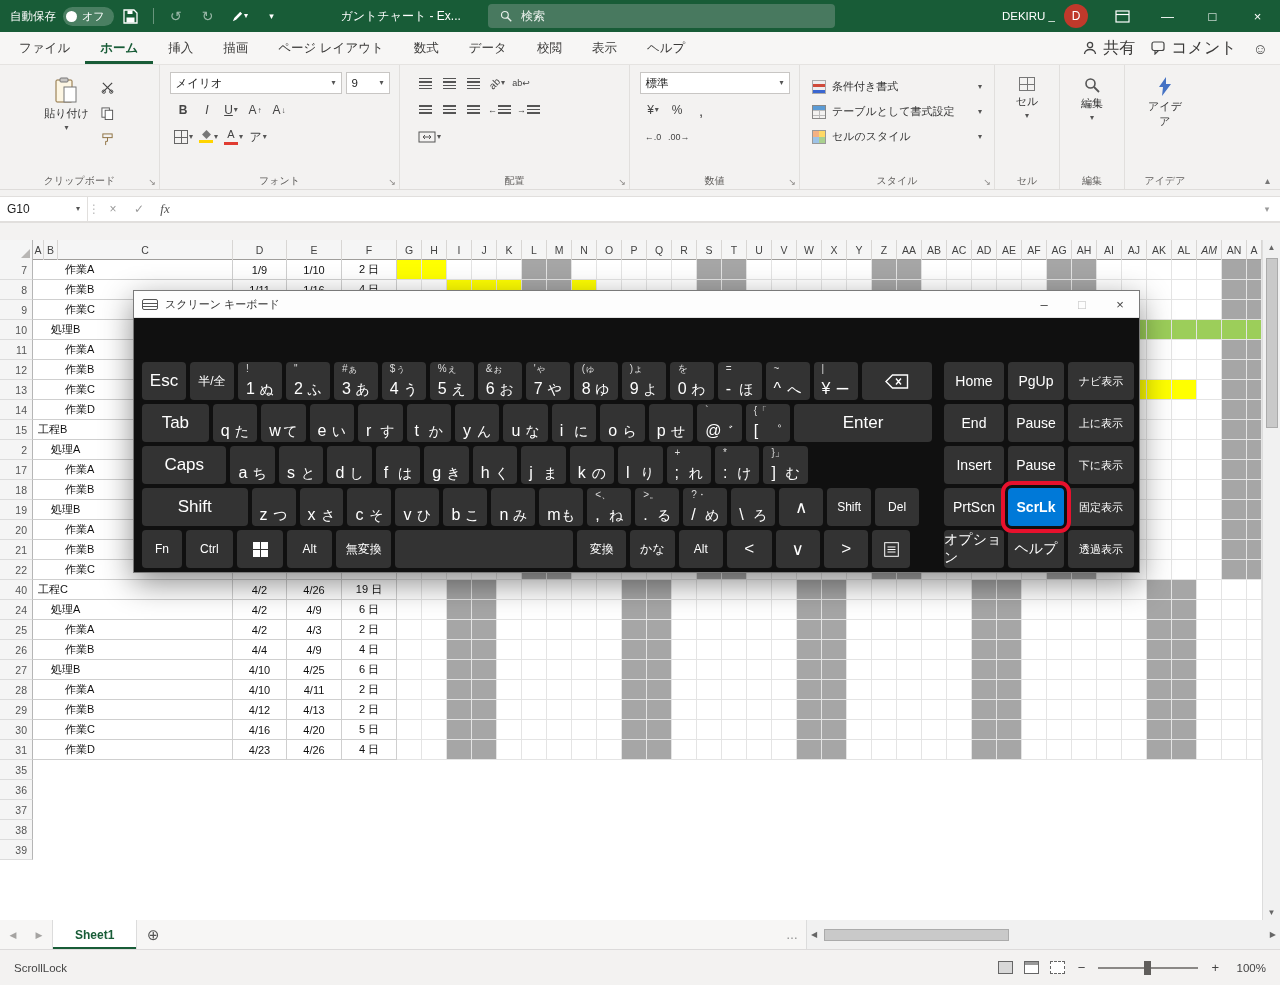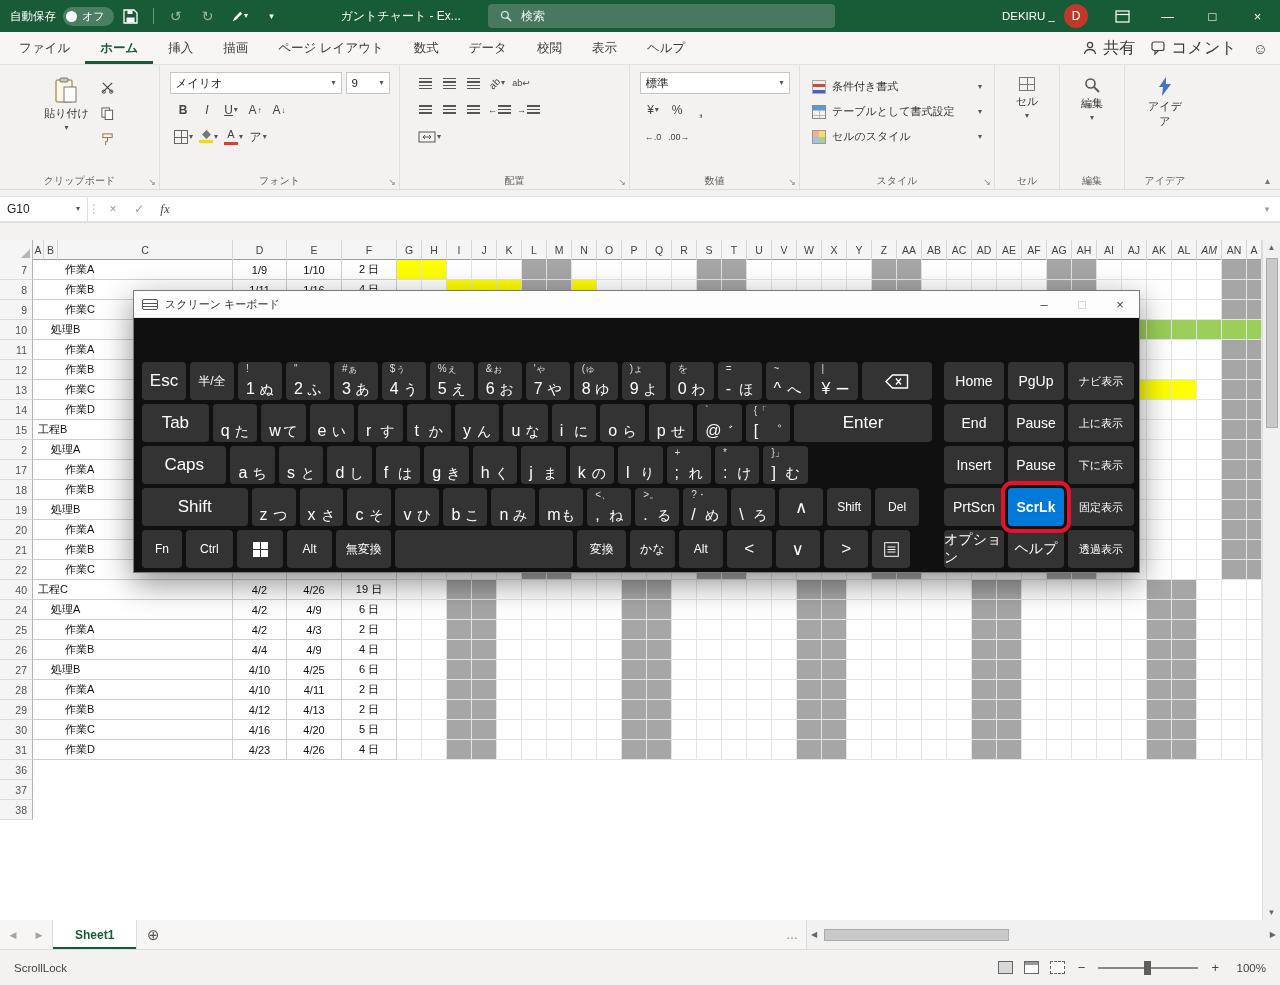--- a/index.html
+++ b/index.html
@@ -1529,29 +1529,37 @@
         <div class="gcell" style="width: 25px;"></div>
         <div class="gcell" style="width: 25px;"></div>
         <div class="gcell" style="width: 25px;"></div>
         <div class="gcell" style="width: 25px; background: rgb(166, 166, 166);"></div>
         <div class="gcell" style="width: 25px; background: rgb(166, 166, 166);"></div>
         <div class="gcell" style="width: 25px;"></div>
         <div class="gcell" style="width: 25px;"></div>
         <div class="gcell" style="width: 15px;"></div>
       </div>
       <div class="grow">
+        <div class="rh">35</div>
+        <div class="bcell"></div>
+      </div>
+      <div class="grow">
         <div class="rh">36</div>
         <div class="bcell"></div>
       </div>
       <div class="grow">
         <div class="rh">37</div>
         <div class="bcell"></div>
       </div>
       <div class="grow">
         <div class="rh">38</div>
+        <div class="bcell"></div>
+      </div>
+      <div class="grow">
+        <div class="rh">39</div>
         <div class="bcell"></div>
       </div>
     </div>
 </div>
 <div id="vscroll">
   <span class="sarr">▲</span>
   <div id="vthumb"></div>
   <span class="sarr" style="margin-top:auto">▼</span>
 </div>
 

